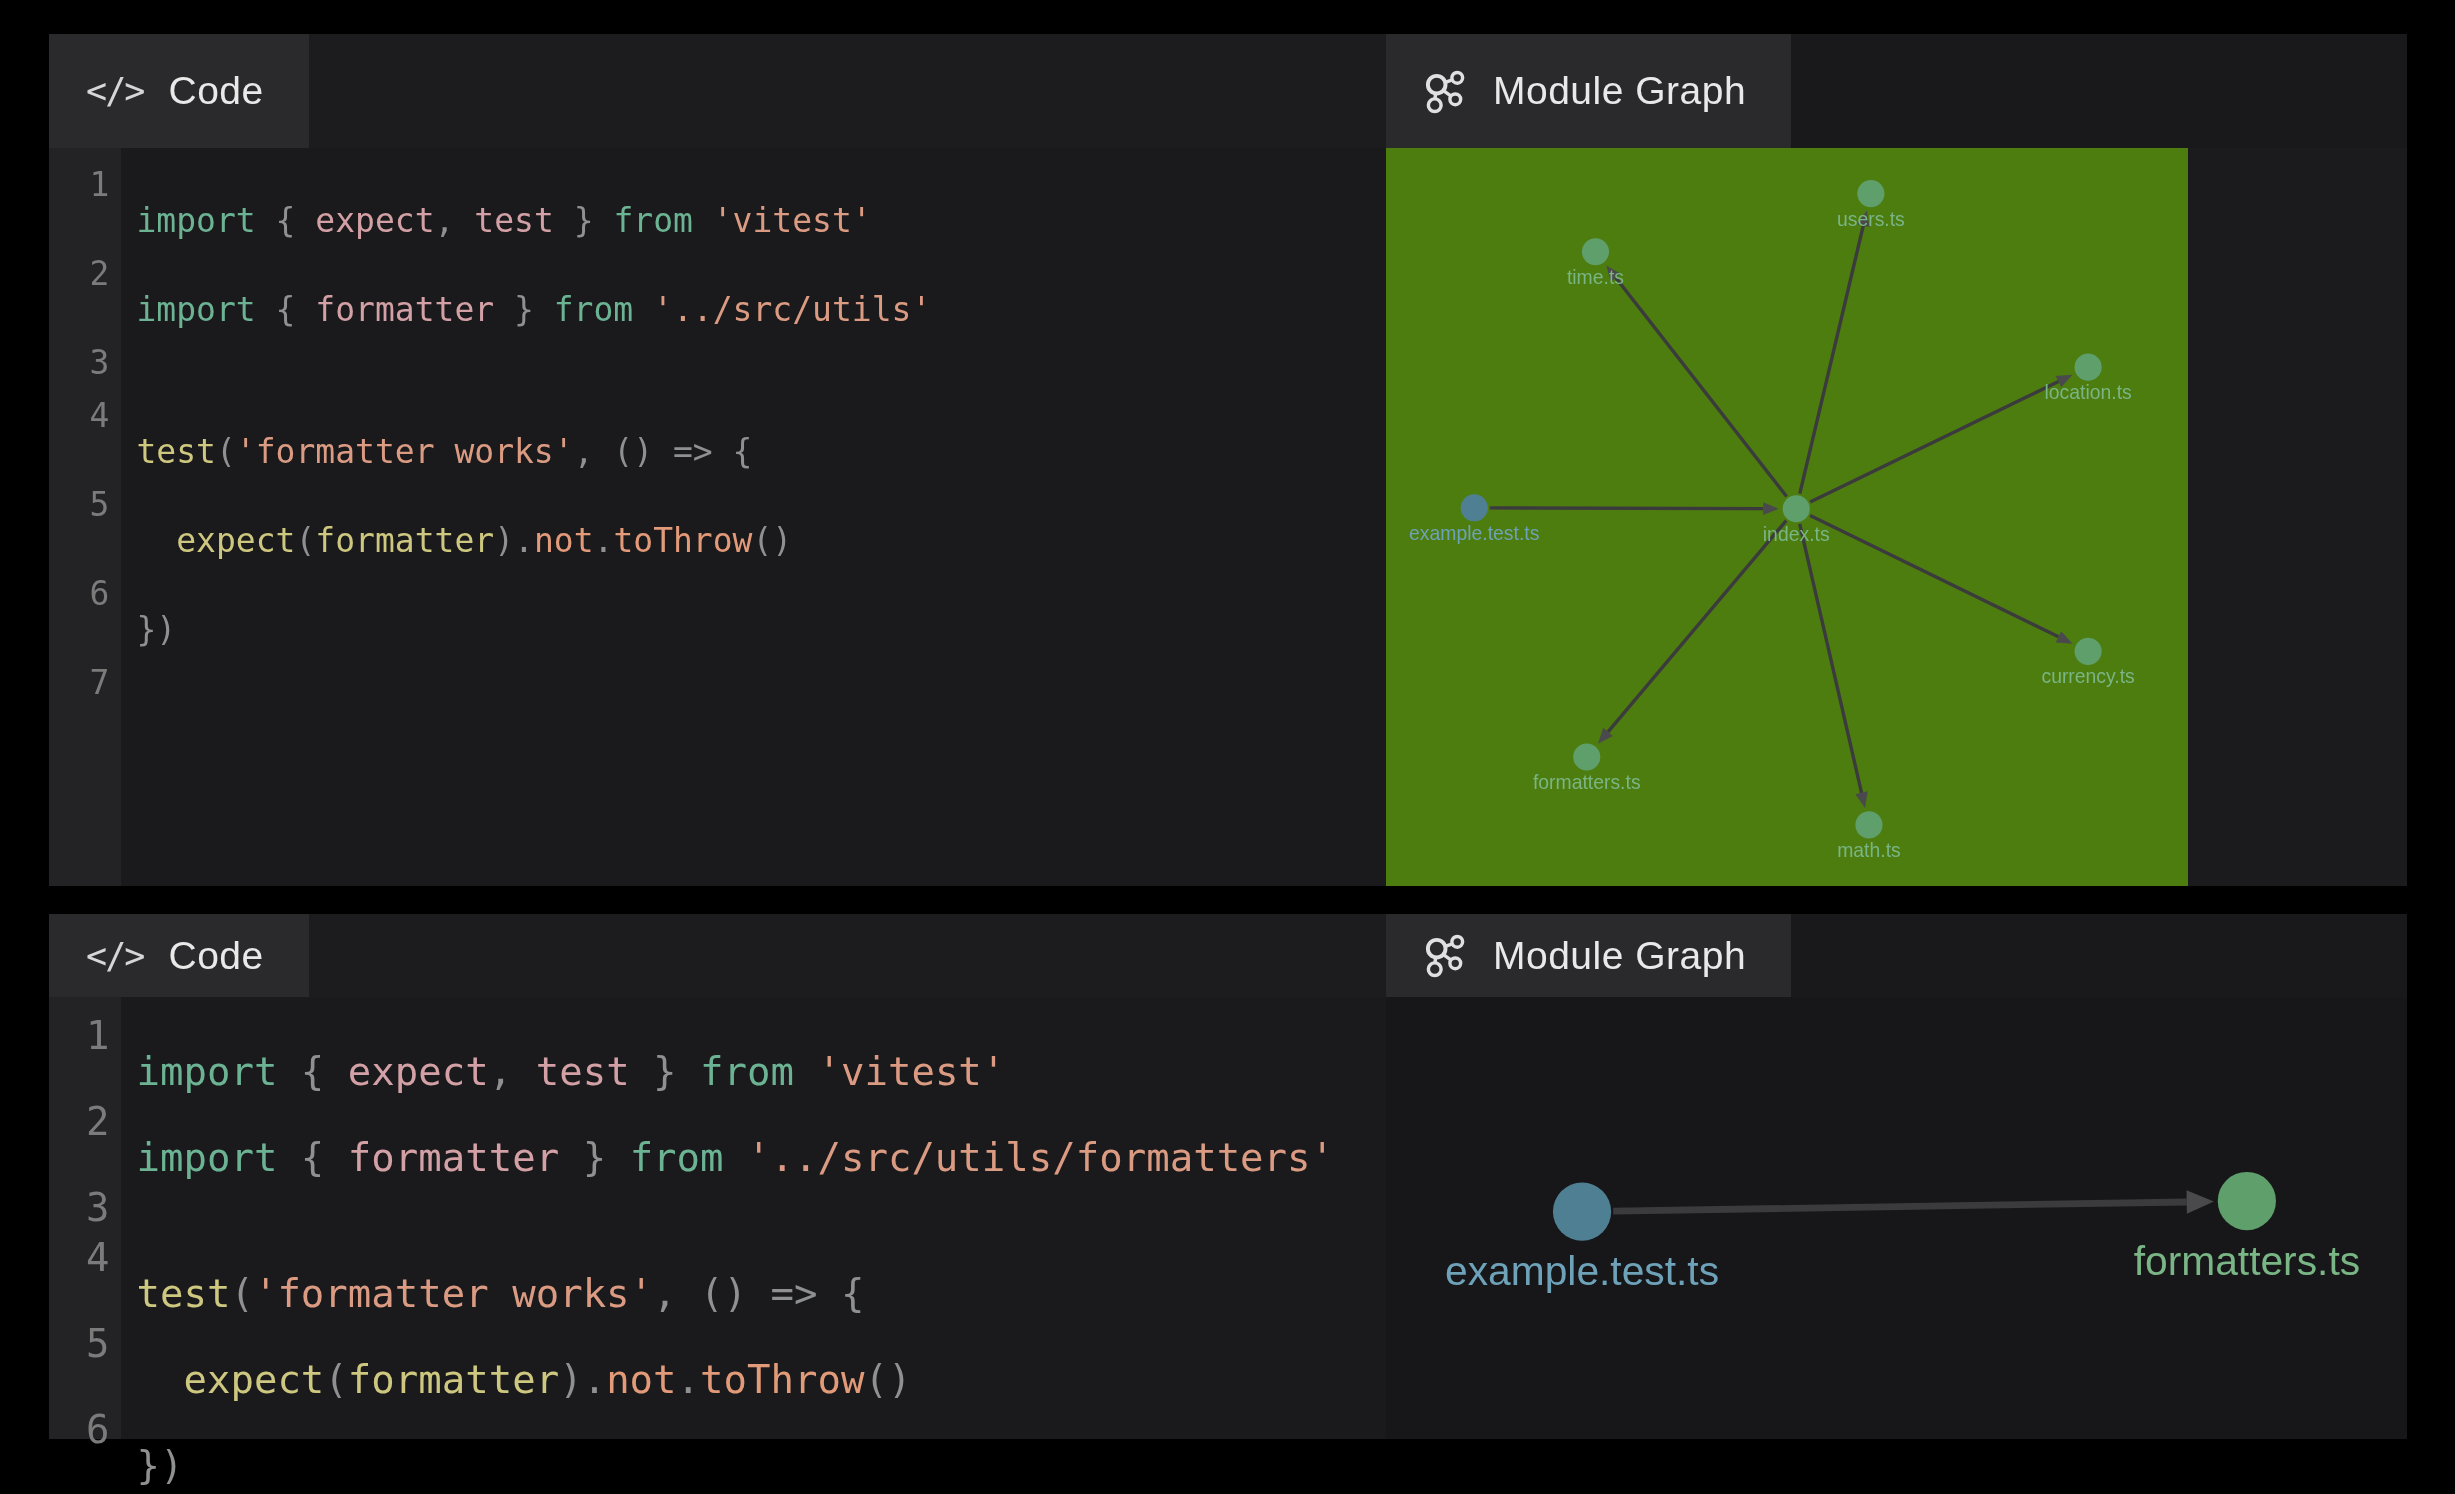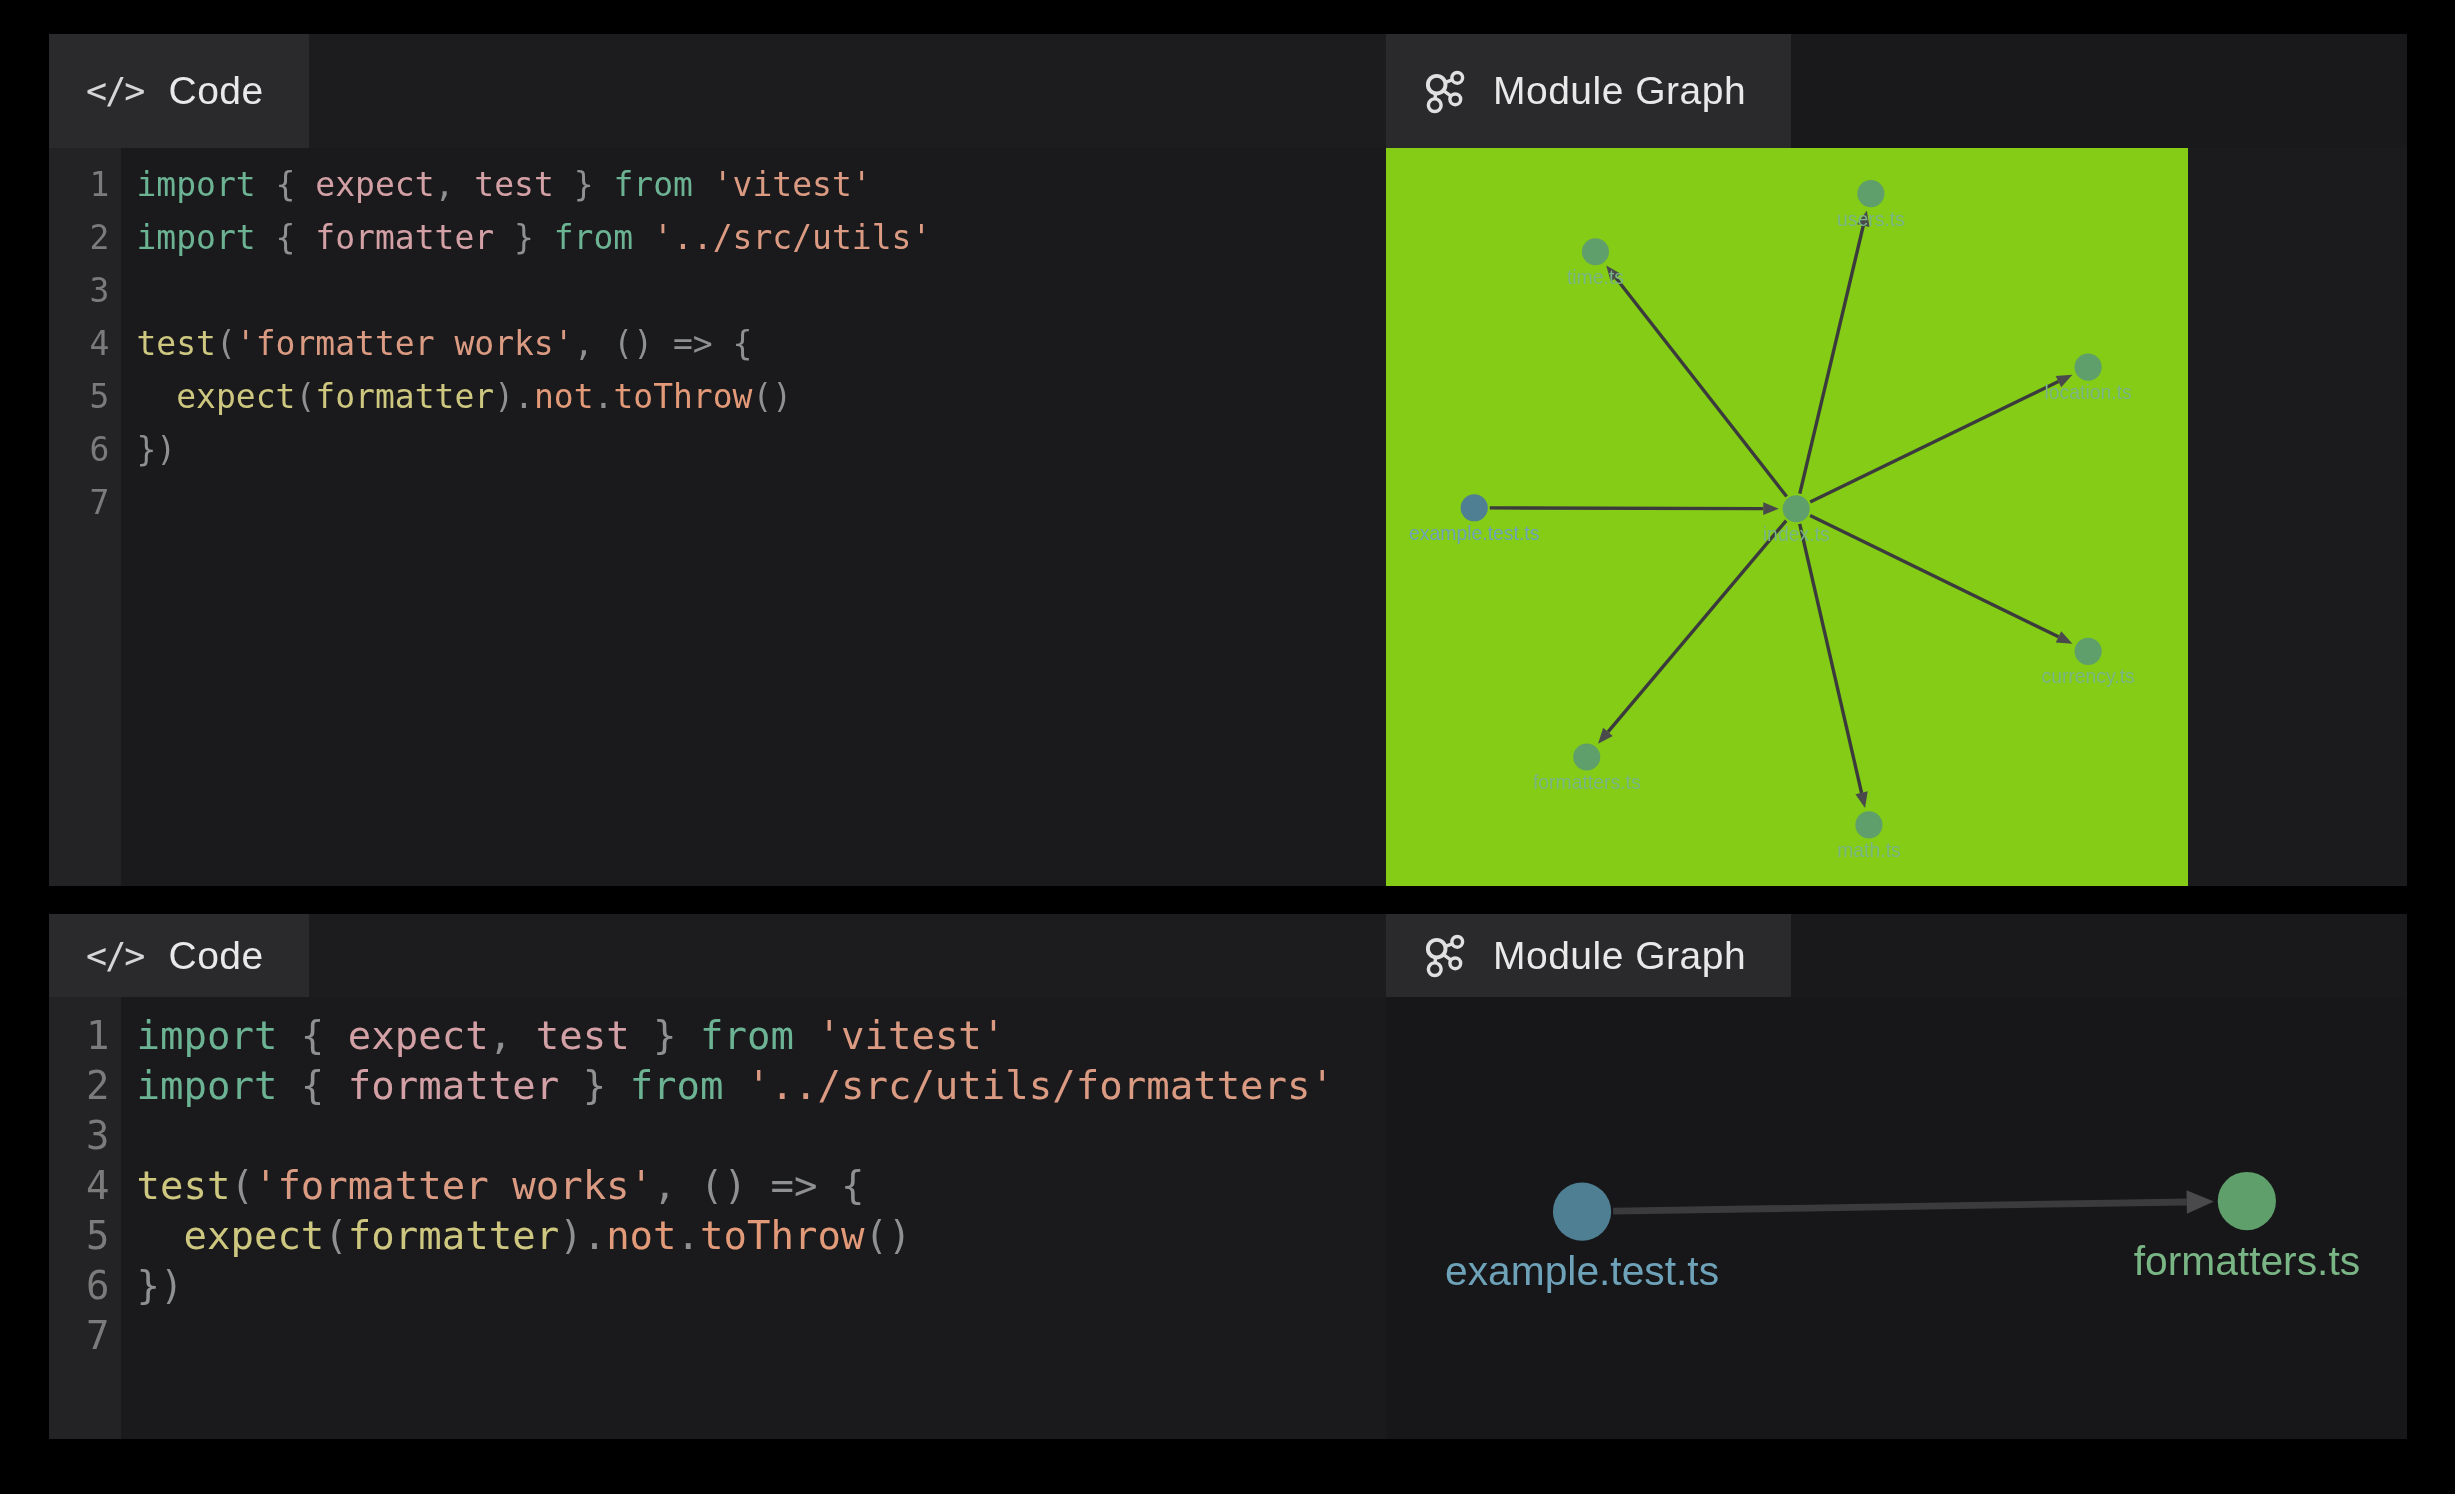--- a/index.html
+++ b/index.html
@@ -24,24 +24,24 @@
   .tab .glyph-icon{font-family:"DejaVu Sans Mono",monospace;font-size:35px;color:#d6d6d8;letter-spacing:-1.9px;}
   .tab svg{display:block;}
   
   .code-area{position:absolute;left:0;right:0;bottom:0;font-family:"DejaVu Sans Mono",monospace;}
   #panel-code-top .code-area{top:114px;padding-top:9.7px;font-size:33px;line-height:53px;}
   #panel-code-bottom .code-area{top:83px;padding-top:13.6px;font-size:39px;line-height:50px;}
   .gutter-bg{position:absolute;left:0;top:0;bottom:0;width:72px;background:#232325;}
   .cline{display:flex;position:relative;white-space:pre;}
   .lnum{width:72px;flex:0 0 72px;text-align:right;padding-right:11.6px;box-sizing:border-box;
         color:var(--line-number,#7b7b7b);}
-  .lcontent{margin-left:15.5px;color:var(--default-text,#c9c9c9);}
+  .lcontent{margin-left:15.5px;color:var(--default-text,#c9c9c9);margin-top:36px;}
   
   .gcanvas{position:absolute;}
-  #panel-graph-top .gcanvas{left:0;top:114px;width:802px;height:738px;background:#84cc16;}
+  #panel-graph-top .gcanvas{left:0;top:114px;width:802px;height:738px;background:#4d7c0f;}
   #panel-graph-bottom .gcanvas{left:0;top:83px;width:1021px;height:442px;background:#17171a;}
   .gcanvas svg{position:absolute;left:0;top:0;width:100%;height:100%;}
   .gcanvas text{font-family:"Liberation Sans",sans-serif;}
 </style>
 </head>
 <body>
 
 <div class="panel" id="panel-code-top">
   <div class="pheader">
     <div class="tab">

